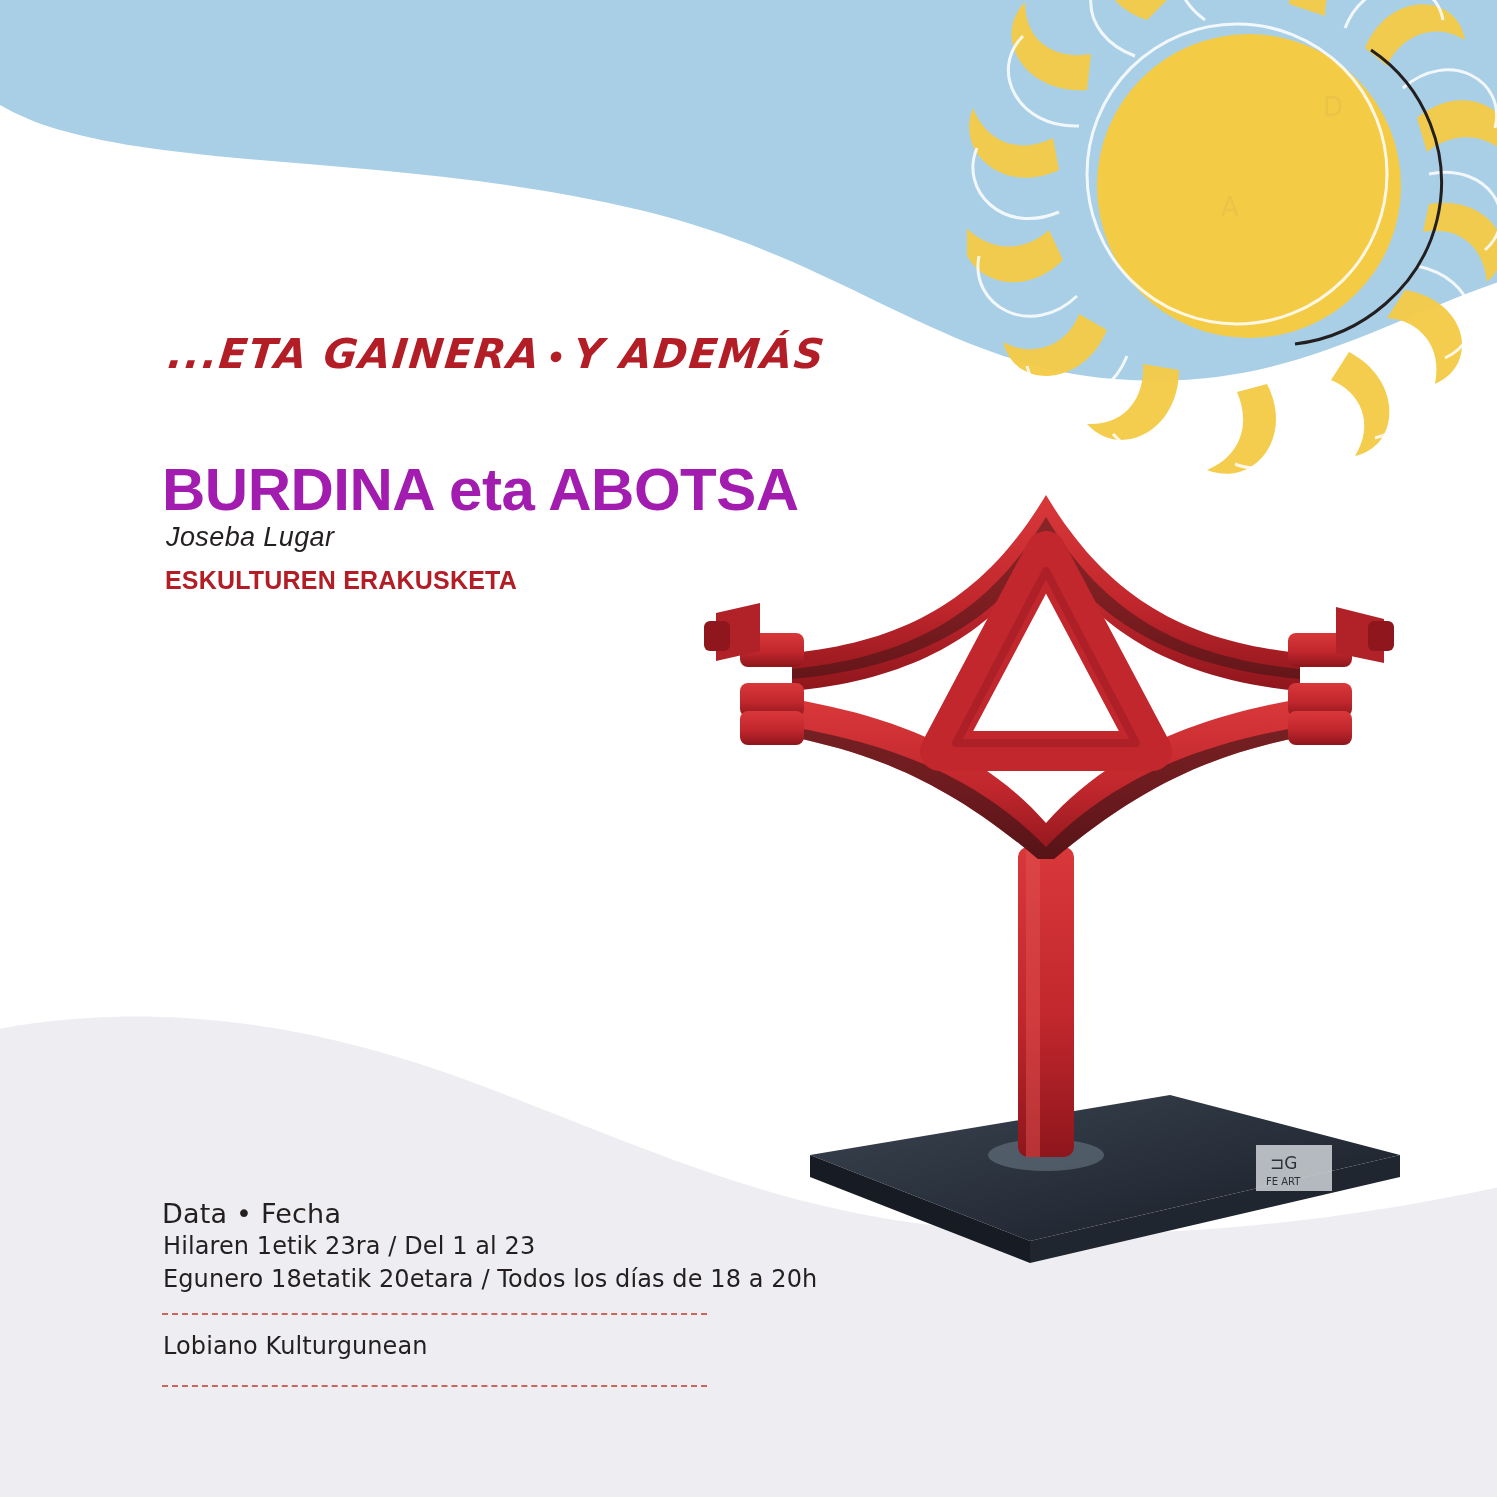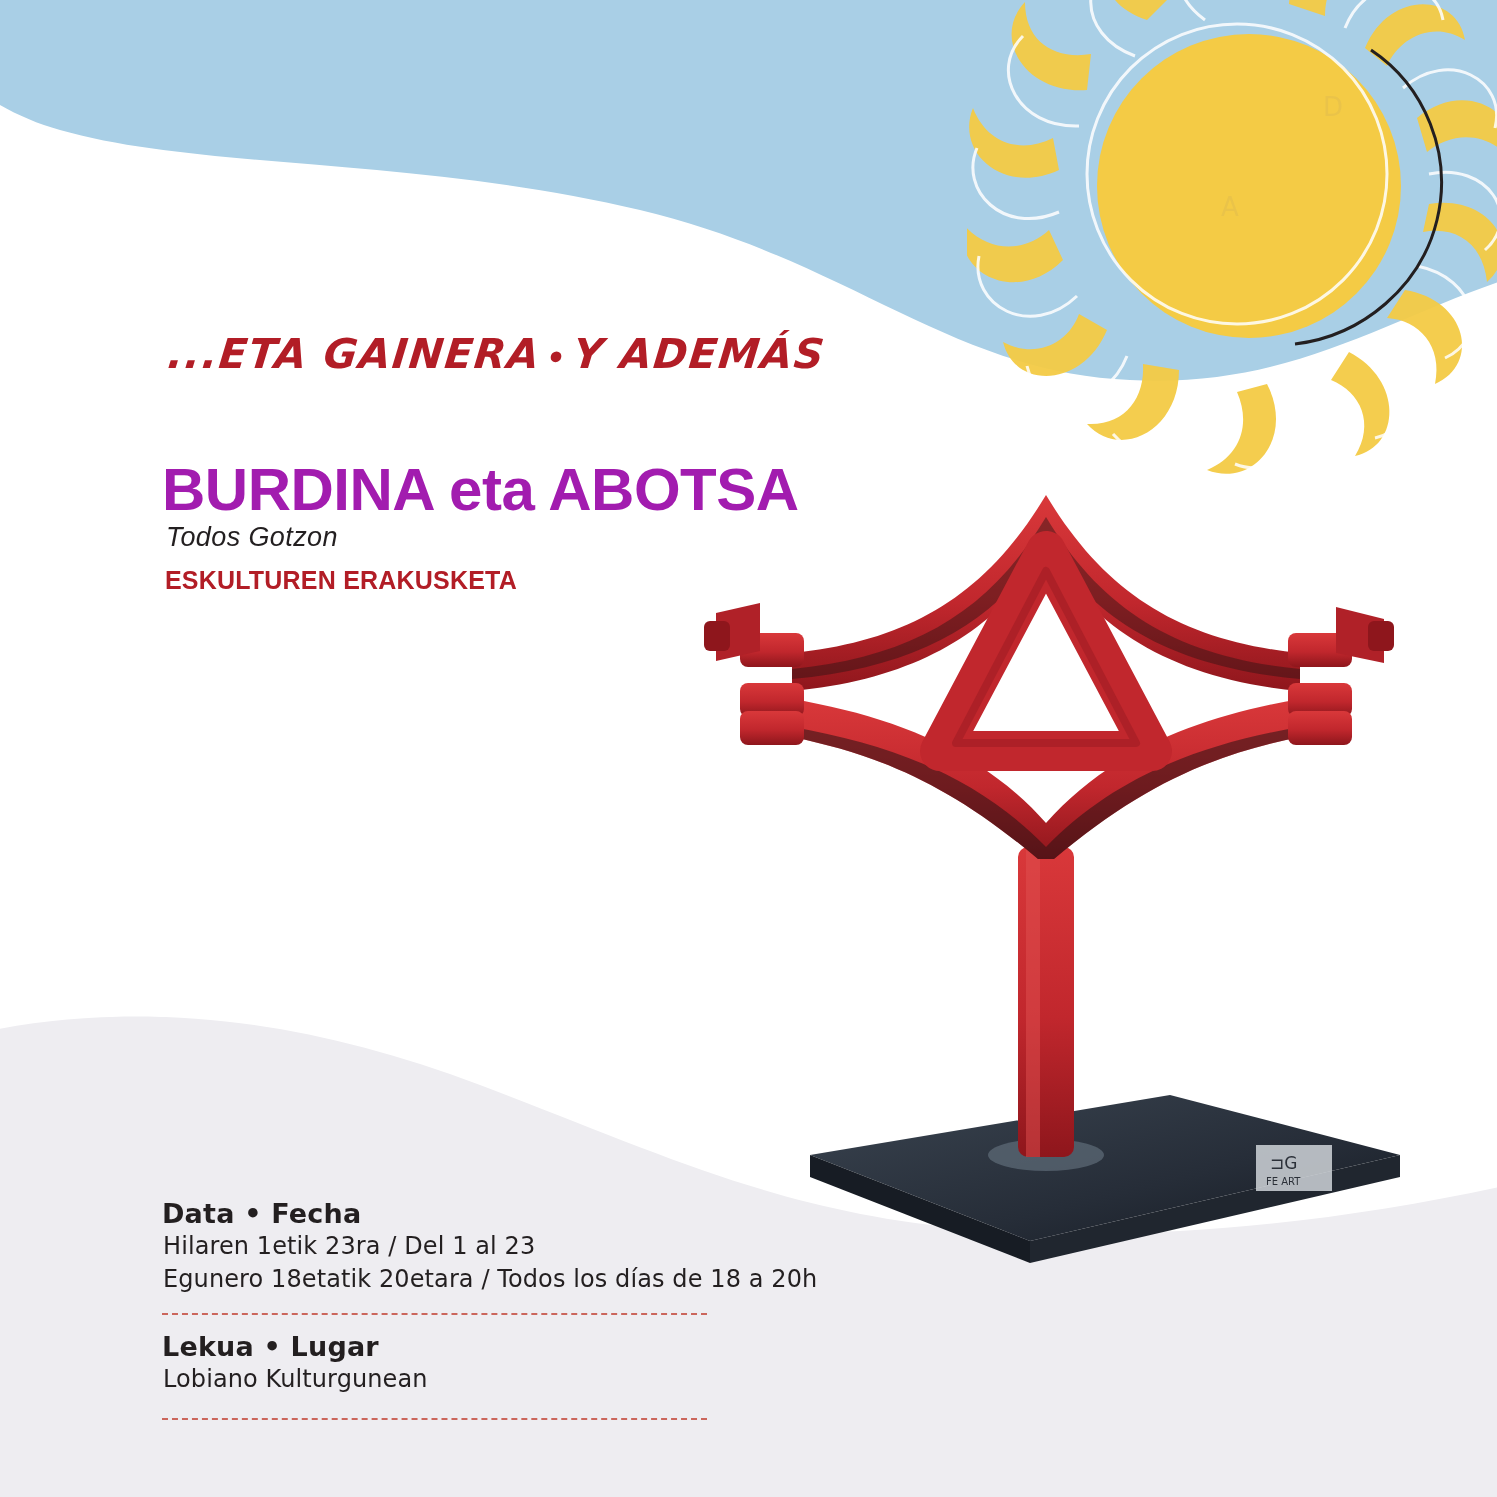--- a/index.html
+++ b/index.html
@@ -131,21 +131,21 @@
   
   .info {
     position: absolute;
     left: 162px;
     top: 1198px;
     width: 560px;
     color: #231f20;
     font-family: "DejaVu Sans", sans-serif;
   }
   .info-heading {
-    font-weight: bold;
+    font-weight: normal;
     font-size: 27px;
     letter-spacing: 0.2px;
     margin: 0 0 2px 0;
     white-space: nowrap;
   }
   .info-line {
     font-size: 24px;
     letter-spacing: 0.1px;
     margin: 1px;
     white-space: nowrap;
@@ -221,21 +221,21 @@
       <text x="356" y="156" font-size="26">D</text>
       <text x="254" y="256" font-size="26">A</text>
     </g>
   </svg>
 
   <div class="kicker">
     <span>...ETA GAINERA</span><span class="dot">•</span><span>Y ADEMÁS</span>
   </div>
 
   <div class="title">BURDINA eta ABOTSA</div>
-  <div class="author">Todos Gotzon</div>
+  <div class="author">Joseba Lugar</div>
   <div class="subtitle-eu">ESKULTUREN ERAKUSKETA</div>
 
   <svg class="sculpture" viewBox="0 0 740 860">
     <defs>
       <linearGradient id="redGrad" x1="0" y1="0" x2="0" y2="1">
         <stop offset="0%" stop-color="#d9383a"></stop>
         <stop offset="55%" stop-color="#c1272d"></stop>
         <stop offset="100%" stop-color="#8e161c"></stop>
       </linearGradient>
       <linearGradient id="baseGrad" x1="0" y1="0" x2="1" y2="1">
@@ -289,19 +289,18 @@
     </g>
   </svg>
 
   <div class="info">
     <p class="info-heading">Data • Fecha</p>
     <p class="info-line">Hilaren 1etik 23ra / Del 1 al 23</p>
     <p class="info-line">Egunero 18etatik 20etara / Todos los días de 18 a 20h</p>
 
     <hr class="dash-rule">
 
-    <p class="info-heading">Lekua • Lugar</p>
     <p class="info-line">Lobiano Kulturgunean</p>
 
     <hr class="dash-rule last">
   </div>
 
 </div>
 
 </body></html>

